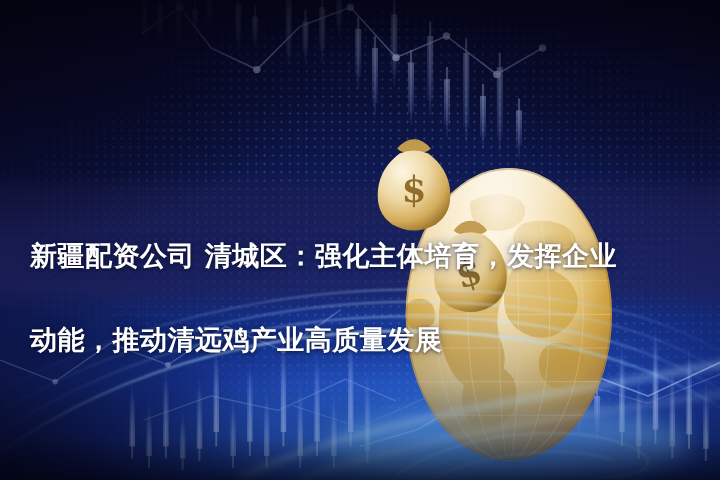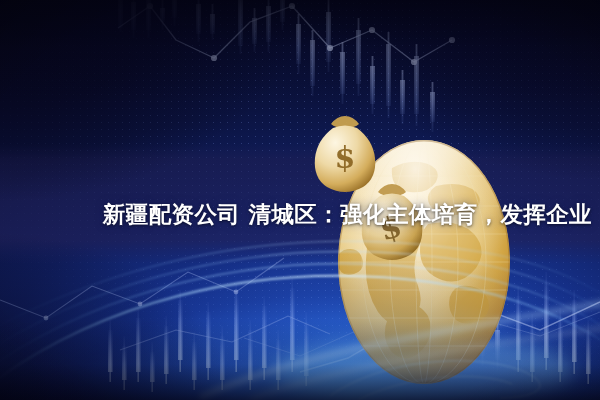--- a/index.html
+++ b/index.html
@@ -64,29 +64,29 @@
   }
   .botfade{
     background:linear-gradient(to top, rgba(3,3,20,.80) 0%, rgba(5,5,26,.25) 9%, rgba(0,0,0,0) 20%);
   }
 
   
   .headline{
     position:absolute;
     left:0;right:0;
     top:162px;
-    text-align:right;
+    text-align:left;
     color:#ffffff;
     font-weight:700;
     font-size:22.5px;
     line-height:35px;
     letter-spacing:.4px;
     text-shadow:0 1px 3px rgba(0,0,0,.55), 0 0 10px rgba(10,20,70,.45);
     white-space:pre-line;
-    padding:0 8px;
+    padding:0 25px;
   }
 </style>
 </head>
 <body>
 
 <div id="stage">
 
   <div class="layer bg-base"></div>
 
   <svg class="layer" viewBox="0 0 600 400" width="600" height="400">
@@ -394,15 +394,16 @@
     </g>
   </svg>
 
   <div class="layer bg-darkcorner"></div>
   <div class="layer topfade"></div>
   <div class="layer botfade"></div>
   <div class="layer vignette"></div>
 
   <div class="headline">
     <div>新疆配资公司 清城区：强化主体培育，发挥企业</div>
+    <div>动能，推动清远鸡产业高质量发展</div>
   </div>
 
 </div>
 
 </body></html>

